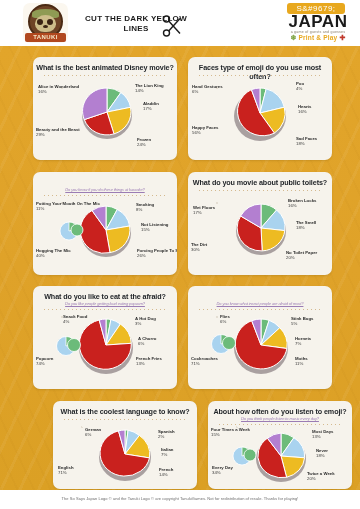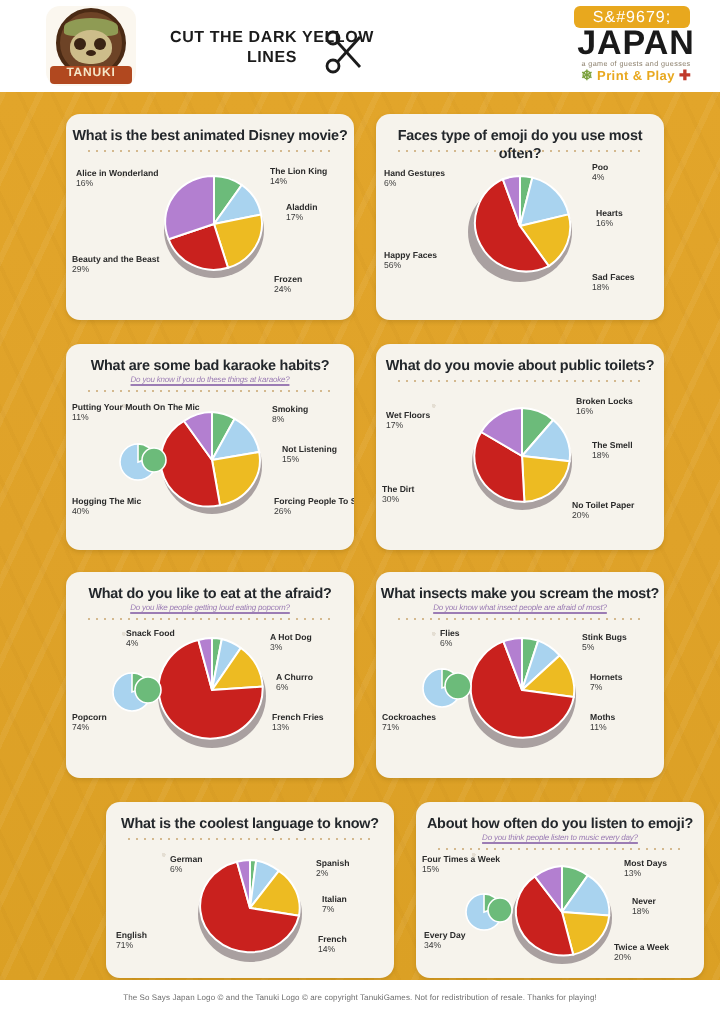--- a/index.html
+++ b/index.html
@@ -273,21 +273,20 @@
       </div>
       <div class="lbl l" style="left:4px;top:68px;">
         <span>Happy Faces</span><span class="pct">56%</span>
       </div>
       <div class="lbl l" style="left:4px;top:27px;">
         <span>Hand Gestures</span><span class="pct">6%</span>
       </div>
     </div>
 
     <div class="card c-left row2">
-      <div class="card-title">What are some bad karaoke habits?</div>
       <div class="card-sub">Do you know if you do these things at karaoke?</div>
       <div class="dotline withsub"></div>
       <div class="pie-wrap">
         <svg class="pie-svg" style="left:44px;top:27px;" width="58" height="62" viewBox="0 0 58 62">
           <ellipse cx="29" cy="34" rx="25" ry="24" fill="#a9a0a0"></ellipse>
           <g transform="translate(29,31)">
             <path d="M0 0 L0 -24 A24 23 0 0 1 11.3 -20.6 Z" fill="#6cbb7a" stroke="#fff" stroke-width="1"></path>
             <path d="M0 0 L11.3 -20.6 A24 23 0 0 1 23.6 -4.0 Z" fill="#a9d3ef" stroke="#fff" stroke-width="1"></path>
             <path d="M0 0 L23.6 -4.0 A24 23 0 0 1 4.0 22.6 Z" fill="#edbb22" stroke="#fff" stroke-width="1"></path>
             <path d="M0 0 L4.0 22.6 A24 23 0 0 1 -14.0 -19.5 Z" fill="#c9211e" stroke="#fff" stroke-width="1"></path>
@@ -381,21 +380,20 @@
       </div>
       <div class="lbl l" style="left:3px;top:70px;">
         <span>Popcorn</span><span class="pct">74%</span>
       </div>
       <div class="lbl l" style="left:30px;top:28px;">
         <span>Snack Food</span><span class="pct">4%</span>
       </div>
     </div>
 
     <div class="card c-right row3">
-      <div class="card-title">What insects make you scream the most?</div>
       <div class="card-sub">Do you know what insect people are afraid of most?</div>
       <div class="dotline withsub"></div>
       <div class="pie-wrap">
         <svg class="pie-svg" style="left:42px;top:26px;" width="62" height="66" viewBox="0 0 62 66">
           <ellipse cx="31" cy="36" rx="27" ry="26" fill="#a9a0a0"></ellipse>
           <g transform="translate(31,33)">
             <path d="M0 0 L0 -26 A26 25 0 0 1 8.1 -24.7 Z" fill="#6cbb7a" stroke="#fff" stroke-width="1"></path>
             <path d="M0 0 L8.1 -24.7 A26 25 0 0 1 18.8 -17.3 Z" fill="#a9d3ef" stroke="#fff" stroke-width="1"></path>
             <path d="M0 0 L18.8 -17.3 A26 25 0 0 1 25.9 3.5 Z" fill="#edbb22" stroke="#fff" stroke-width="1"></path>
             <path d="M0 0 L25.9 3.5 A26 25 0 1 1 -9.3 -24.3 Z" fill="#c9211e" stroke="#fff" stroke-width="1"></path>

